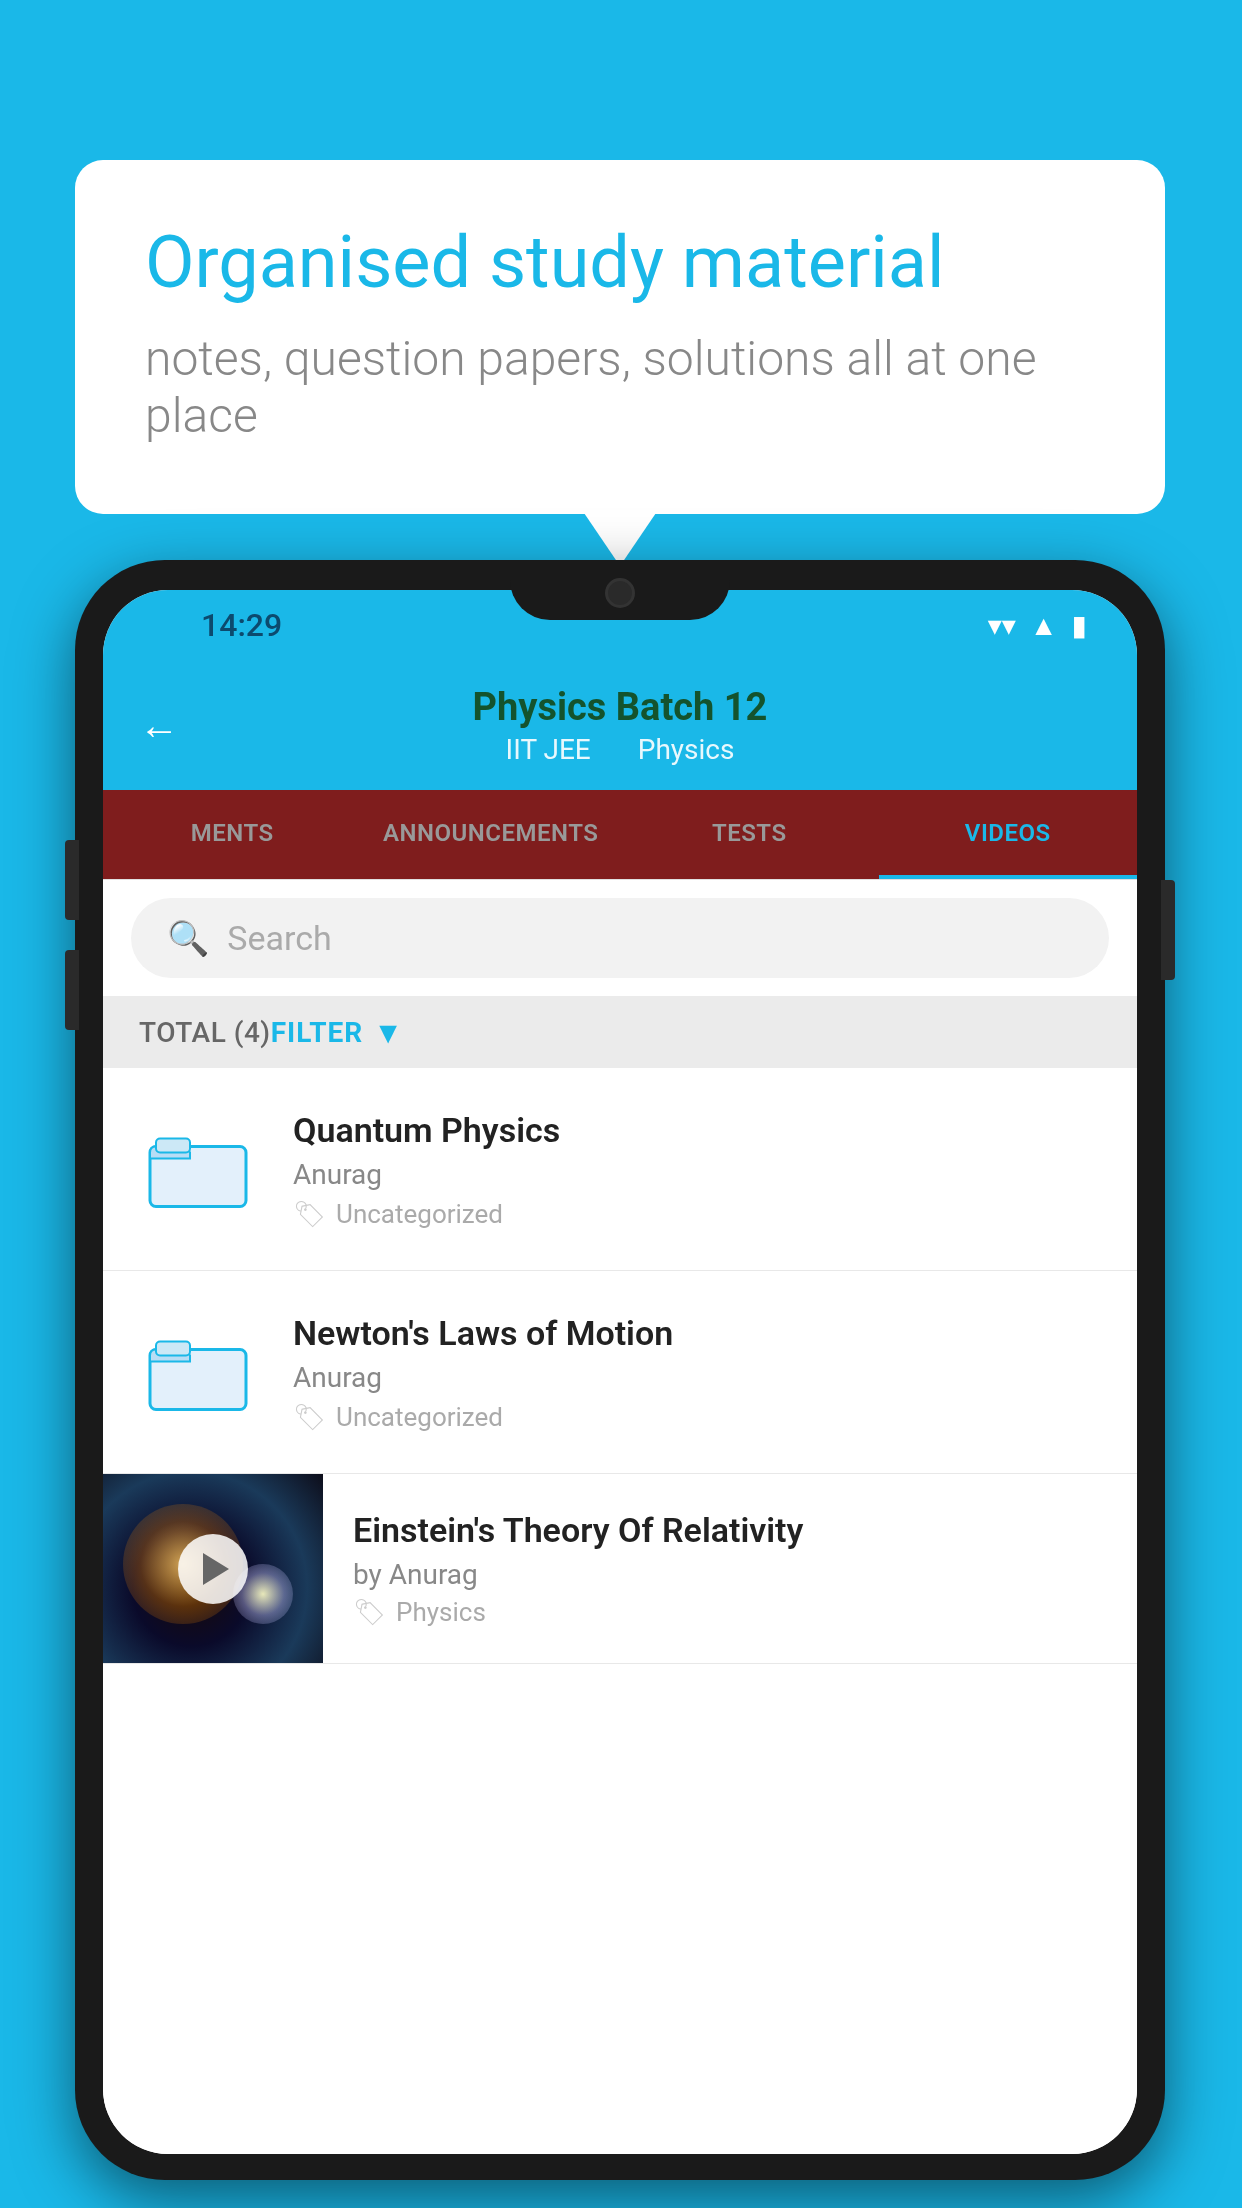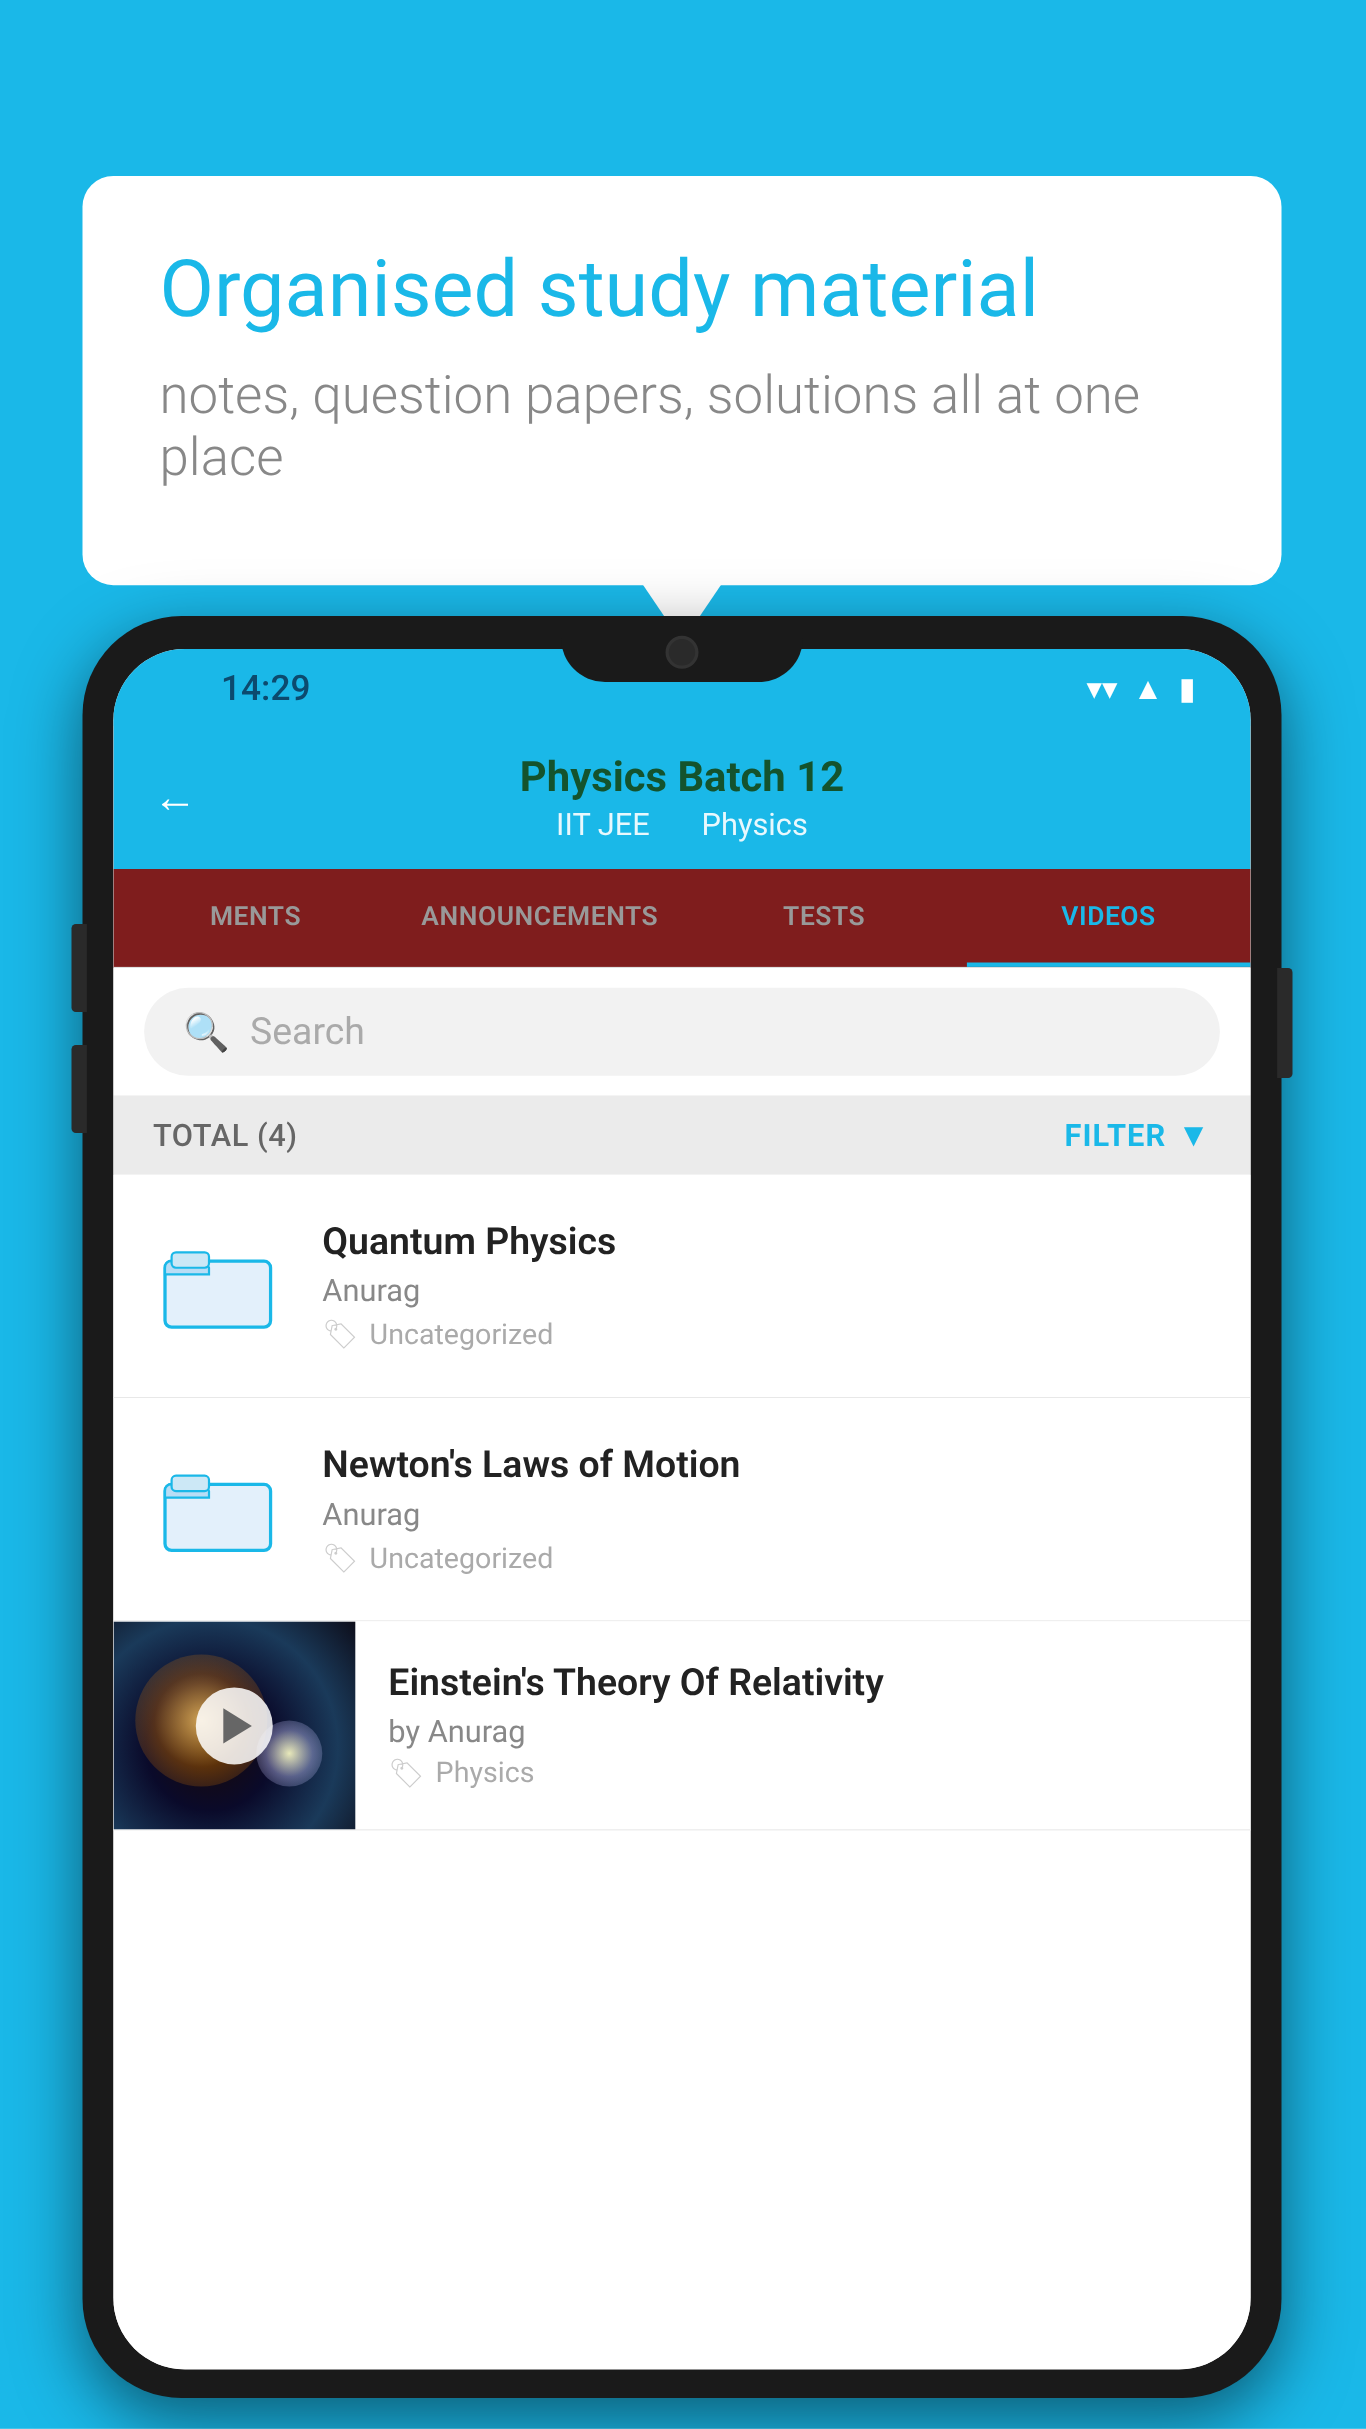--- a/index.html
+++ b/index.html
@@ -14,21 +14,21 @@
     }
 
     
     .speech-bubble {
       position: absolute;
       top: 160px;
       left: 75px;
       width: 1090px;
       background: #fff;
       border-radius: 28px;
-      padding: 60px 70px 88px 70px;
+      padding: 60px 70px 70px 70px;
     }
     .speech-bubble::after {
       content: '';
       position: absolute;
       bottom: -52px;
       left: 50%;
       transform: translateX(-50%);
       width: 0;
       height: 0;
       border-left: 38px solid transparent;
@@ -211,21 +211,21 @@
       font-size: 34px;
       color: #aaa;
     }
 
     
     .filter-bar {
       background: #ebebeb;
       height: 72px;
       display: flex;
       align-items: center;
-      justify-content: space-between;
+      justify-content: flex-start;
       padding: 0 36px;
     }
     .total-text {
       font-size: 28px;
       color: #666;
       font-weight: 500;
       text-transform: uppercase;
       letter-spacing: 0.5px;
     }
     .filter-btn {

